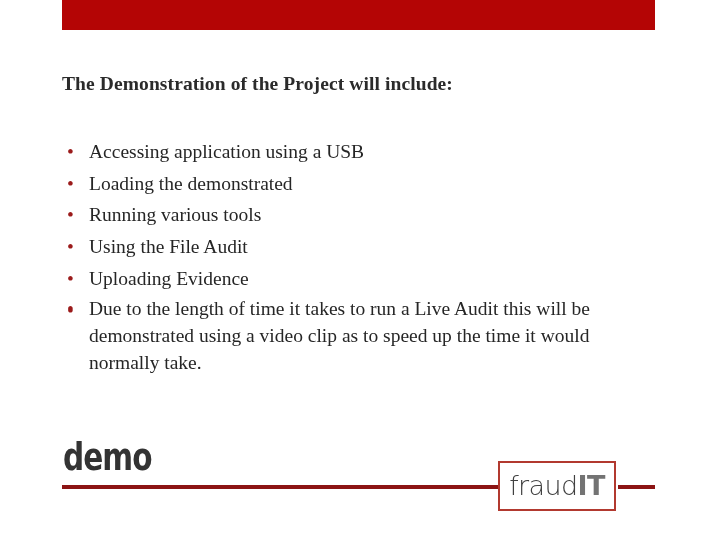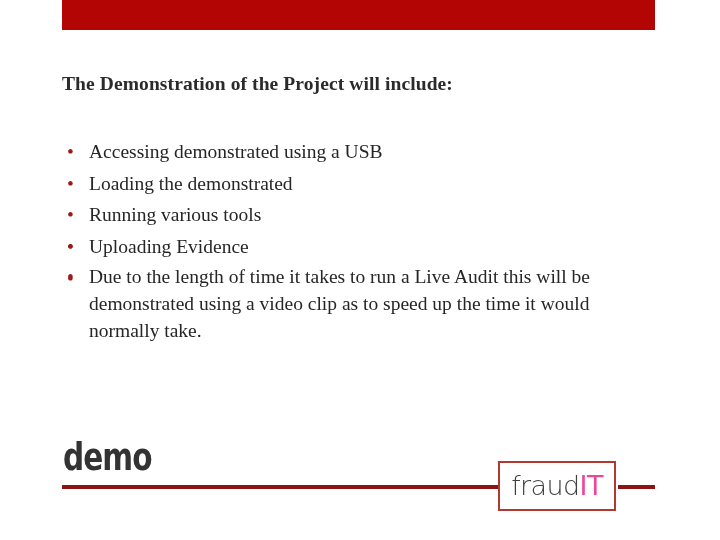--- a/index.html
+++ b/index.html
@@ -140,48 +140,49 @@
     letter-spacing: -0.6px;
     white-space: nowrap;
     position: relative;
     top: -1px;
   }
   .logo-text .logo-fraud {
     color: #404040;
     font-weight: 300;
   }
   .logo-text .logo-it {
-    color: #ec4899;
-    font-weight: normal;
+    color: #737373;
+    font-weight: bold;
   }
 </style>
 </head>
 <body>
 
 <div class="slide">
 
   <div class="top-bar"></div>
 
   <div class="slide-title">The Demonstration of the Project will include:</div>
 
   <ul class="bullet-list">
     <li class="bullet-item">
       <span class="bullet-mark">•</span>
-      <span class="bullet-text">Accessing demonstrated using a USB</span>
+      <span class="bullet-text">Accessing application using a USB</span>
     </li>
     <li class="bullet-item">
       <span class="bullet-mark">•</span>
       <span class="bullet-text">Loading the demonstrated</span>
     </li>
     <li class="bullet-item">
       <span class="bullet-mark">•</span>
       <span class="bullet-text">Running various tools</span>
     </li>
     <li class="bullet-item">
       <span class="bullet-mark">•</span>
+      <span class="bullet-text">Using the File Audit</span>
     </li>
     <li class="bullet-item">
       <span class="bullet-mark">•</span>
       <span class="bullet-text">Uploading Evidence</span>
     </li>
     <li class="bullet-item">
       <span class="bullet-mark">•</span>
     </li>
     <li class="bullet-item multiline">
       <span class="bullet-mark">•</span>

